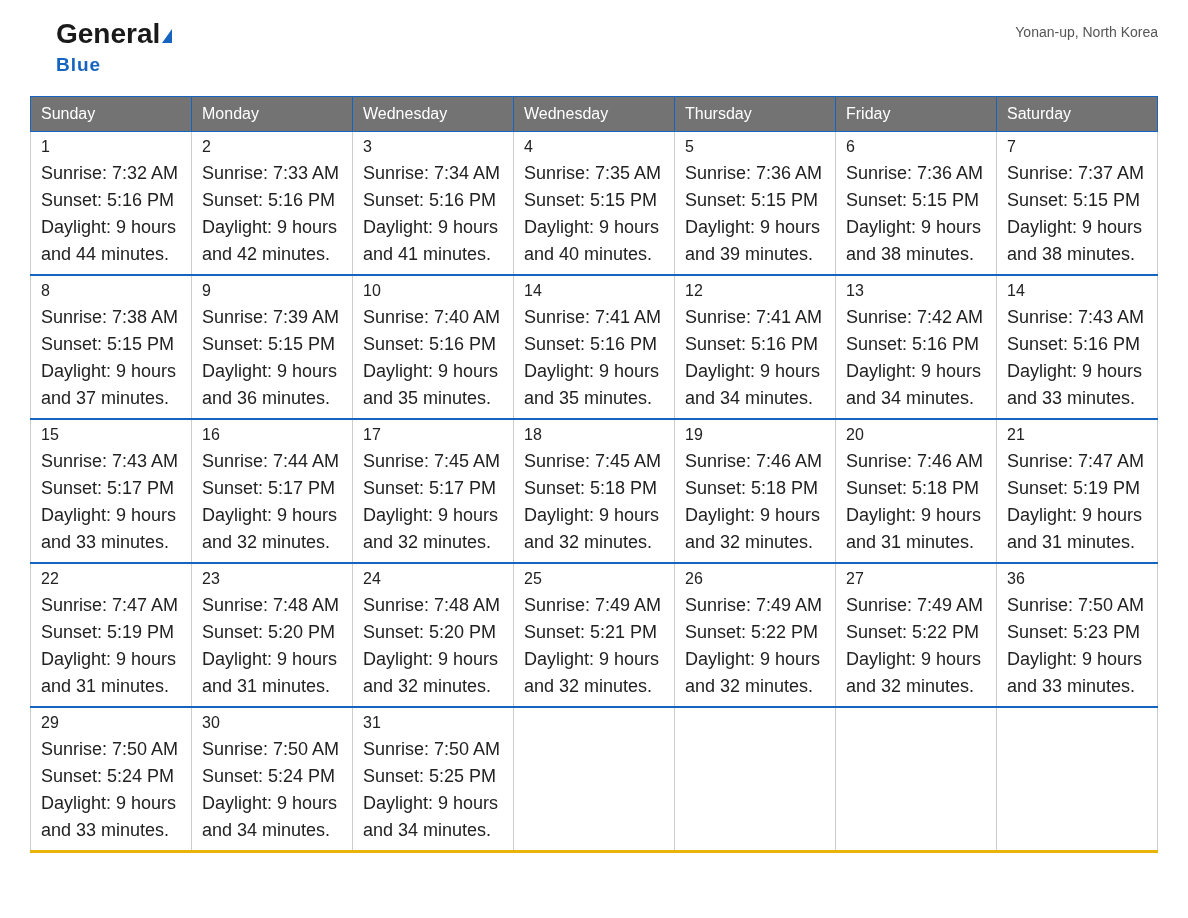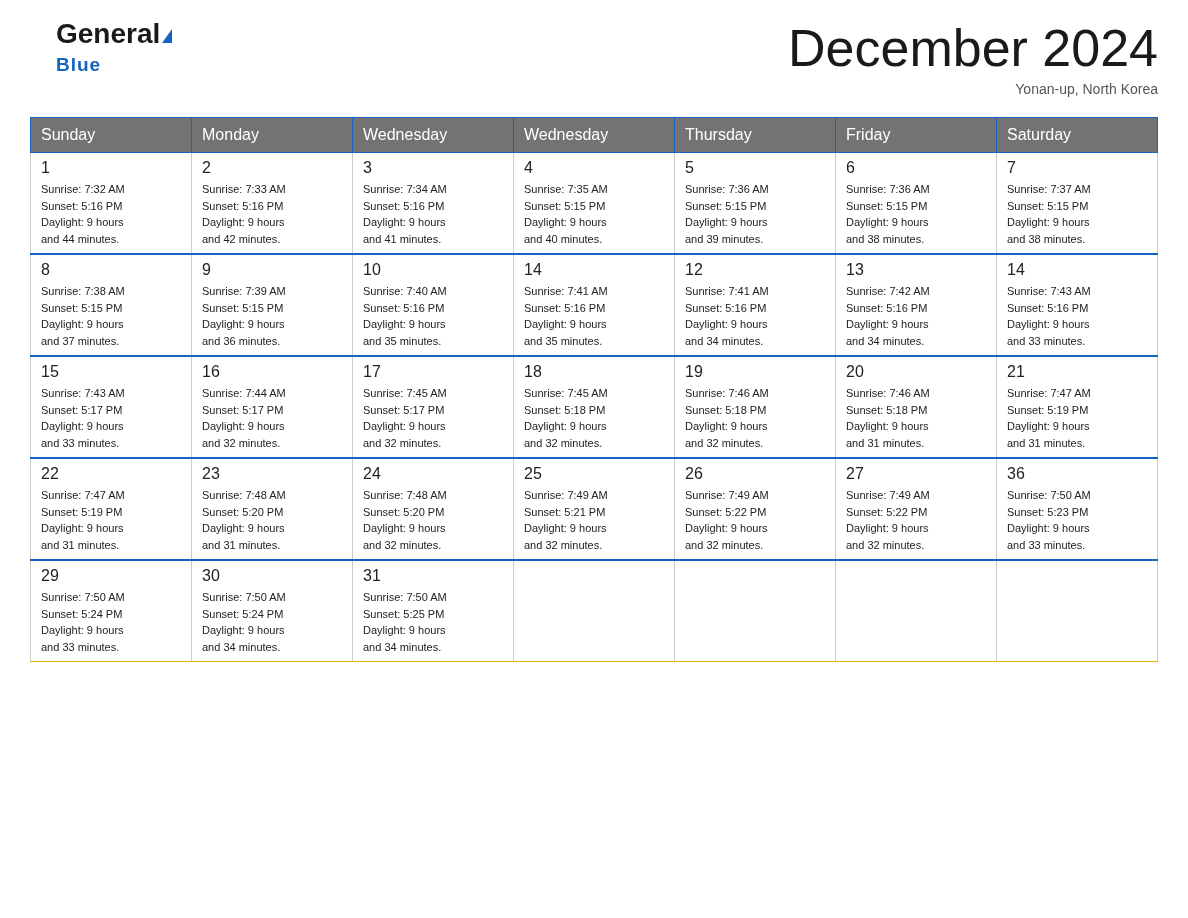--- a/index.html
+++ b/index.html
@@ -80,46 +80,45 @@
       width: 14.28%;
       min-height: 100px;
     }
     .day-num {
       font-size: 16px;
       font-weight: normal;
       margin-bottom: 4px;
       display: block;
     }
     .day-info {
-      font-size: 11px;
+      font-size: 18px;
       line-height: 1.5;
       color: #222;
     }
     tr td {
       border-bottom: 2px solid #1565c0;
     }
     tr:last-child td {
-      border-bottom: 1px solid #eab308;
+      border-bottom: 3px solid #eab308;
     }
     .empty-cell {
       background: #fff;
     }
   </style>
 </head>
 <body>
 
 <div class="header">
   <div class="logo">
     <div class="logo-text">
       <span>General</span><span class="logo-triangle"></span><br>
       <span class="logo-underline">Blue</span>
     </div>
   </div>
   <div class="title-block">
-    <div class="month-title">December 2024</div>
     <div class="location">Yonan-up, North Korea</div>
   </div>
 </div>
 
 <table>
   <thead>
     <tr>
     <th>Sunday</th>
         <th>Monday</th>
         <th>Wednesday</th>

